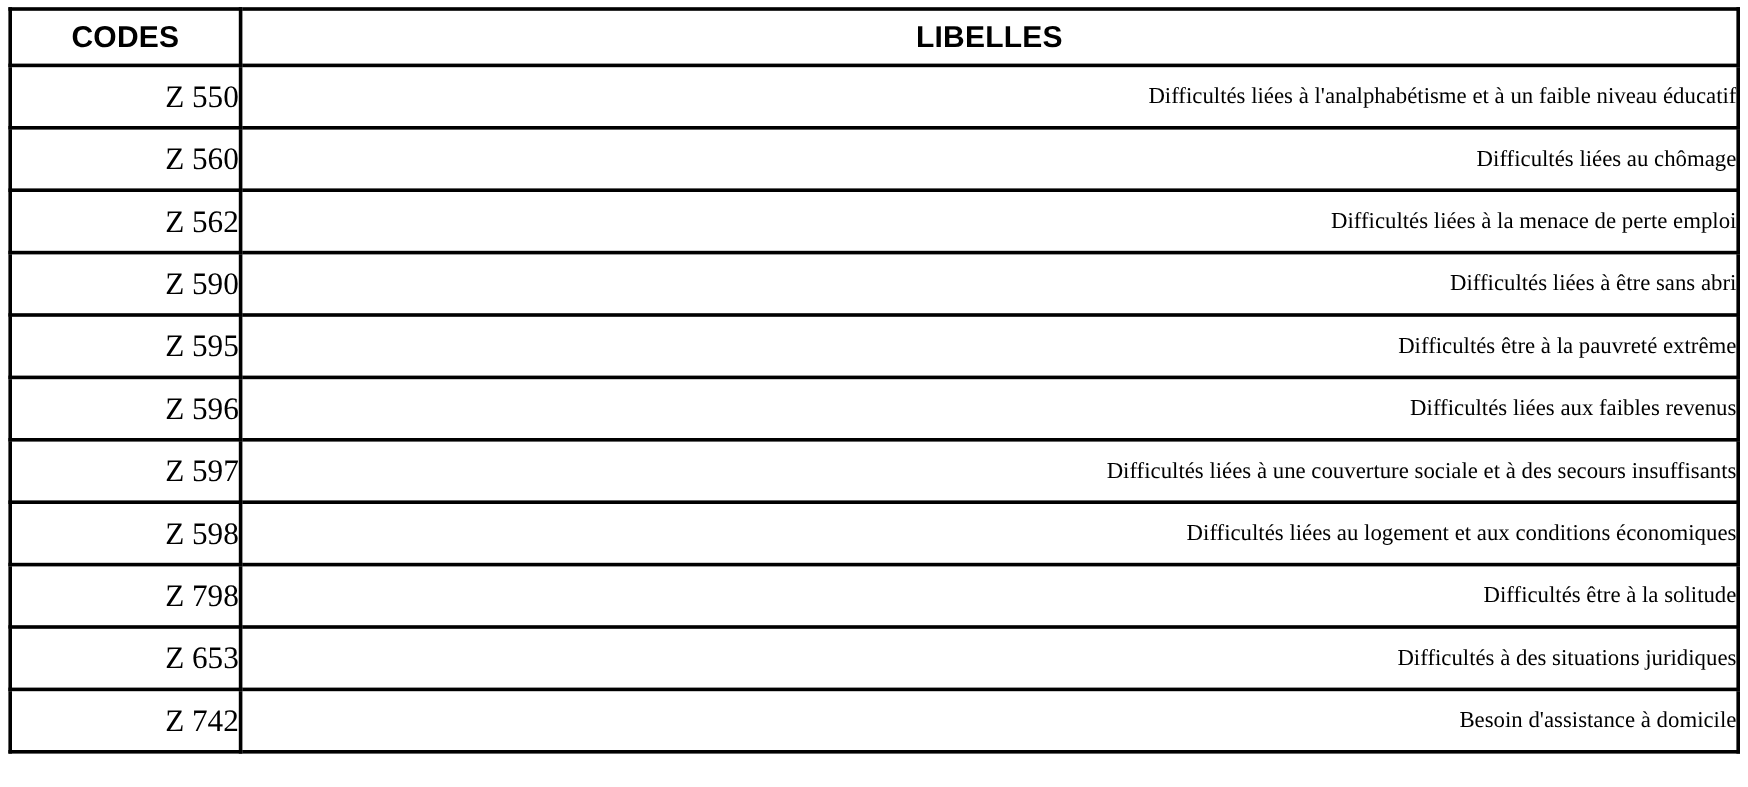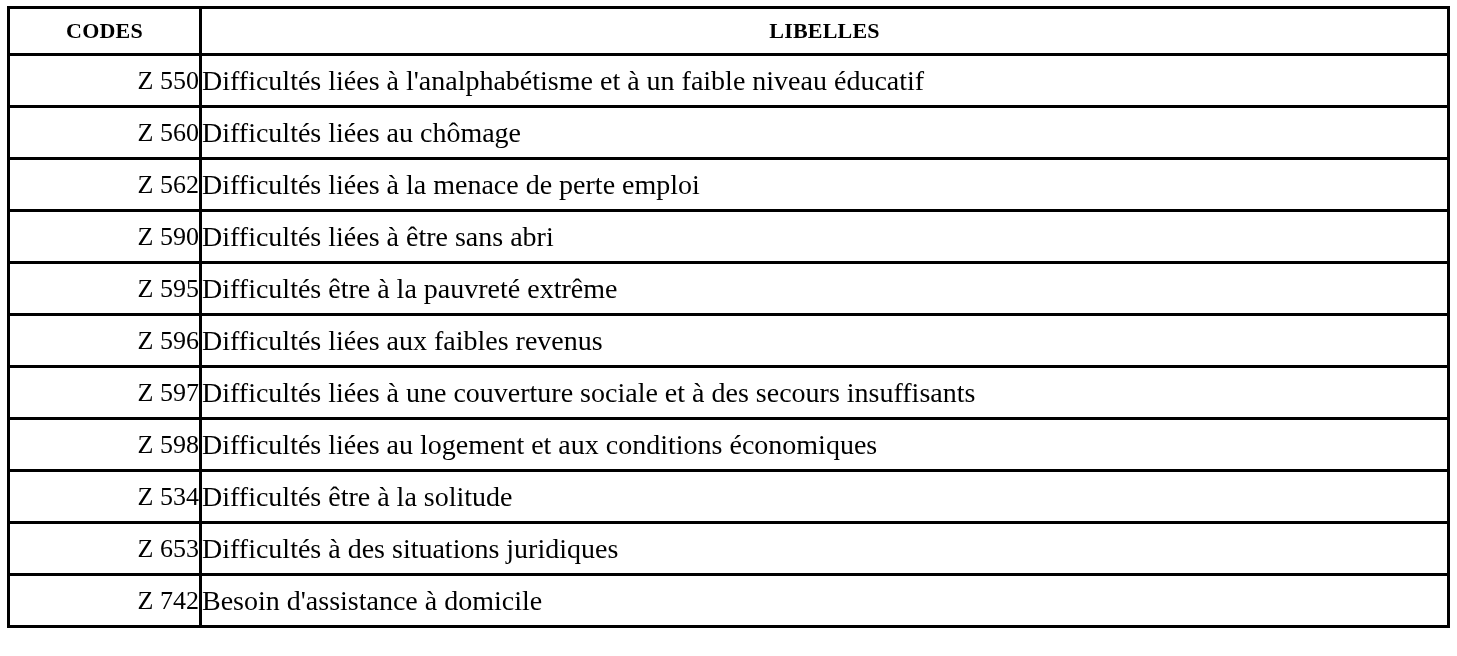--- a/index.html
+++ b/index.html
@@ -39,23 +39,23 @@
   .code-table th,
   .code-table td {
     border: 3px solid #000000;
     padding: 0;
     background: #ffffff;
   }
 
   
   .head-row th {
     height: 44px;
-    font-family: Liberation Serif, serif;
+    font-family: Liberation Sans, sans-serif;
     font-weight: bold;
-    font-size: 22px;
+    font-size: 25px;
     letter-spacing: 0.2px;
     line-height: 44px;
     white-space: nowrap;
   }
   .th-codes {
     text-align: center;
   }
   .th-libelles {
     text-align: center;
     padding-left: 14px;
@@ -64,22 +64,22 @@
   
   .code-table tbody tr { height: 49px; }
 
   .cell-code {
     text-align: right;
     font-size: 26px;
     line-height: 49px;
     white-space: nowrap;
   }
   .cell-label {
-    text-align: left;
-    font-size: 28px;
+    text-align: right;
+    font-size: 19px;
     line-height: 49px;
     padding-left: 14px;
     white-space: nowrap;
     overflow: hidden;
     margin-top: 39px;
   }
 </style>
 </head>
 <body>
 
@@ -123,21 +123,21 @@
         </tr>
         <tr>
           <td class="cell-code">Z 597</td>
           <td class="cell-label">Difficultés liées à une couverture sociale et à des secours insuffisants</td>
         </tr>
         <tr>
           <td class="cell-code">Z 598</td>
           <td class="cell-label">Difficultés liées au logement et aux conditions économiques</td>
         </tr>
         <tr>
-          <td class="cell-code">Z 534</td>
+          <td class="cell-code">Z 798</td>
           <td class="cell-label">Difficultés être à la solitude</td>
         </tr>
         <tr>
           <td class="cell-code">Z 653</td>
           <td class="cell-label">Difficultés à des situations juridiques</td>
         </tr>
         <tr>
           <td class="cell-code">Z 742</td>
           <td class="cell-label">Besoin d'assistance à domicile</td>
         </tr>

